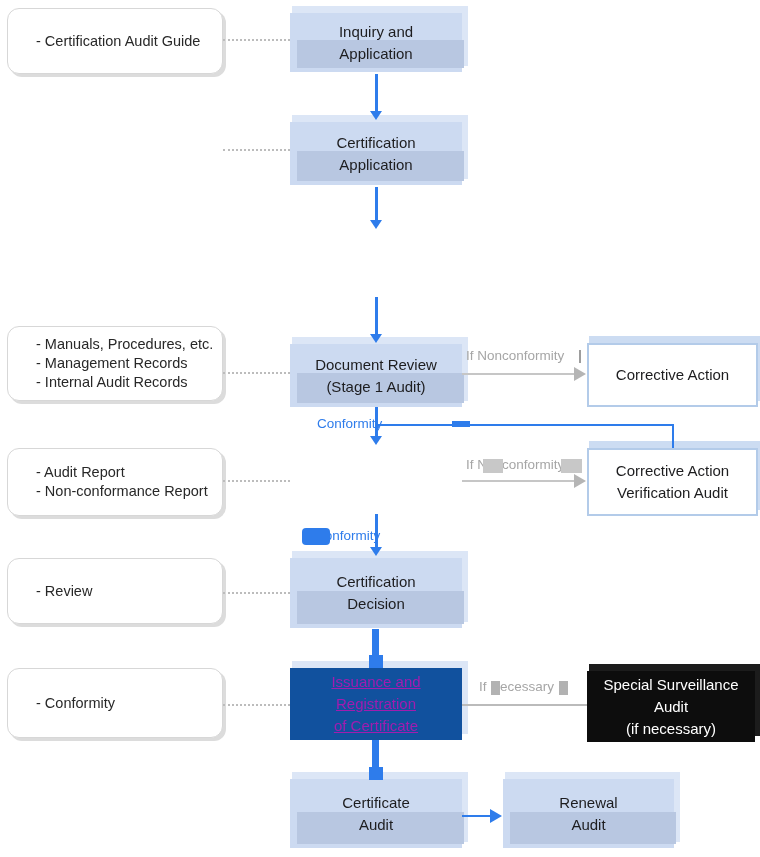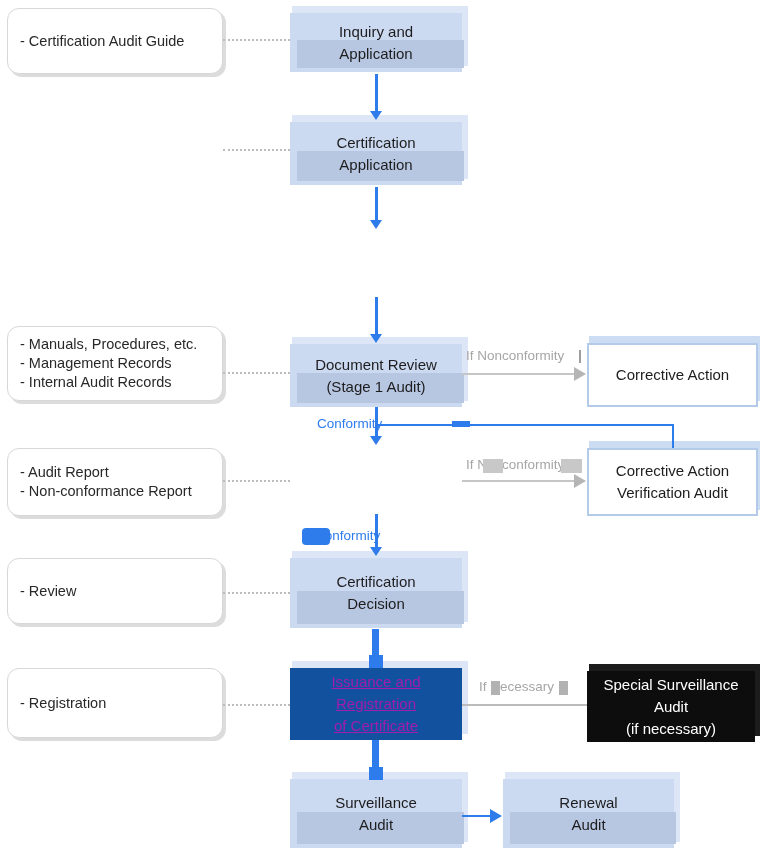--- a/index.html
+++ b/index.html
@@ -2,21 +2,21 @@
 <html><head>
 <meta charset="utf-8">
 <style>
   html,body{margin:0;padding:0;background:#ffffff;}
   #stage{position:relative;width:760px;height:857px;background:#ffffff;overflow:hidden;
          font-family:"Liberation Sans", sans-serif;}
 
   
   .nbox{position:absolute;background:#ffffff;border:1.5px solid #d7d7d7;border-radius:12px;
         box-shadow:3px 3px 0 #dcdcdc;display:flex;flex-direction:column;justify-content:center;
-        padding:0 8px 0 12px;box-sizing:border-box;}
+        padding:0 8px 0 28px;box-sizing:border-box;}
   .nbox .line{font-size:14.5px;line-height:19px;color:#282828;}
   .nbox .line.indent{padding-left:9px;}
 
   
   .fbox{position:absolute;}
   .fbox .back{position:absolute;left:2px;top:-7px;right:-6px;bottom:6px;background:#dce6f6;}
   .fbox .main{position:absolute;inset:0;background:#ccdaf1;}
   .fbox .band{position:absolute;left:7px;right:-2px;bottom:4px;height:47%;background:#b8c7e1;}
   .fbox .txt{position:absolute;inset:0;display:flex;flex-direction:column;justify-content:center;
              align-items:center;z-index:2;}
@@ -76,21 +76,21 @@
     <div class="line">- Internal Audit Records</div>
   </div>
   <div class="nbox" style="left:7px;top:448px;width:216px;height:68px">
     <div class="line">- Audit Report</div>
     <div class="line">- Non-conformance Report</div>
   </div>
   <div class="nbox" style="left:7px;top:558px;width:216px;height:66px">
     <div class="line">- Review</div>
   </div>
   <div class="nbox" style="left:7px;top:668px;width:216px;height:70px">
-    <div class="line">- Registration</div>
+    <div class="line">- Conformity</div>
   </div>
 
   <div class="dotline" style="left:223px;top:39px;width:67px"></div>
   <div class="dotline" style="left:223px;top:149px;width:67px"></div>
   <div class="dotline" style="left:223px;top:372px;width:67px"></div>
   <div class="dotline" style="left:223px;top:480px;width:67px"></div>
   <div class="dotline" style="left:223px;top:592px;width:67px"></div>
   <div class="dotline" style="left:223px;top:704px;width:67px"></div>
 
   <div class="fbox" style="left:290px;top:13px;width:172px;height:59px">
@@ -141,21 +141,21 @@
         <div class="line">Registration</div>
         <div class="line">of Certificate</div>
       </div>
   </div>
   <div class="fbox" style="left:290px;top:779px;width:172px;height:69px">
     <div class="back"></div>
     <div class="main">
         <div class="band"></div>
       </div>
     <div class="txt">
-        <div class="line">Surveillance</div>
+        <div class="line">Certificate</div>
         <div class="line">Audit</div>
       </div>
   </div>
 
   <div class="wbox" style="left:587px;top:343px;width:171px;height:64px">
     <div class="back"></div>
     <div class="main"></div>
     <div class="txt">
         <div class="line">Corrective Action</div>
       </div>

